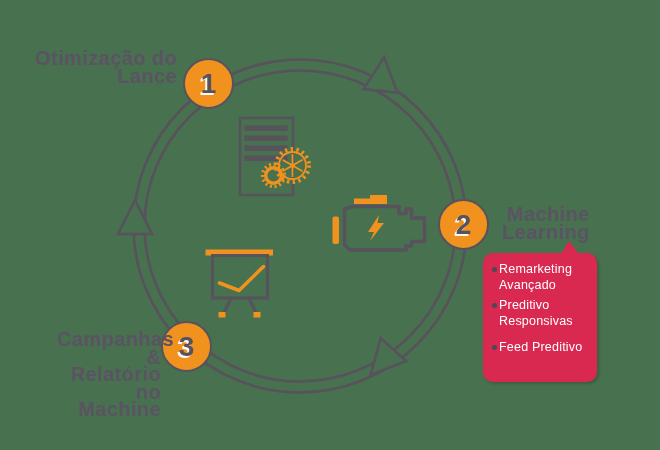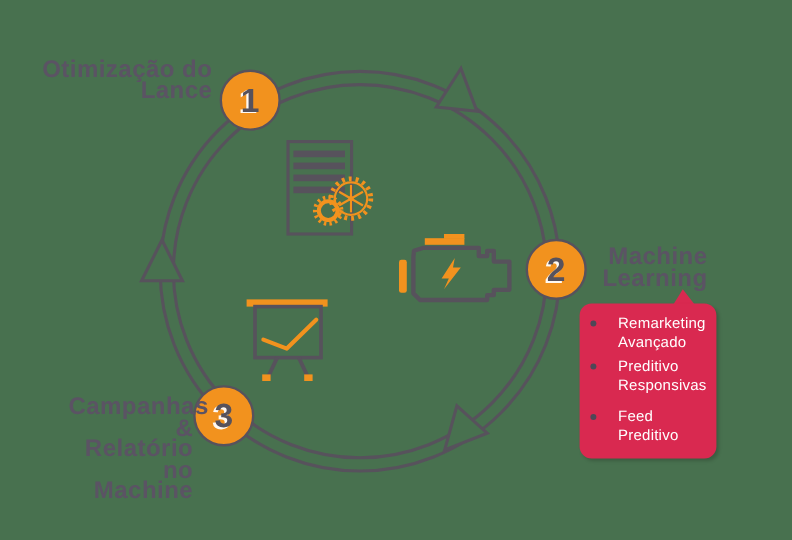--- a/index.html
+++ b/index.html
@@ -38,21 +38,21 @@
     background:#D92950; border-radius:10px; box-sizing:border-box;
     padding:9px 6px 8px 9px;
     box-shadow:2px 2px 3px rgba(0,0,0,0.18);
   }
   .callout-tail {
     position:absolute; left:561px; top:241px; width:0; height:0;
     border-left:8px solid transparent; border-right:10px solid transparent;
     border-bottom:13px solid #D92950;
   }
   .callout-item {
-    display:flex; align-items:flex-start; gap:18px;
+    display:flex; align-items:flex-start; gap:2px;
     color:#FFFFFF; font-size:12.5px; line-height:15.5px; margin-bottom:5px;
     letter-spacing:0.2px;
   }
   .callout-item.gap-above { margin-top:11px; }
   .bullet {
     flex:0 0 auto; width:5px; height:5px; border-radius:50%;
     background:#4E4757; margin-top:5px;
   }
 </style>
 </head>

